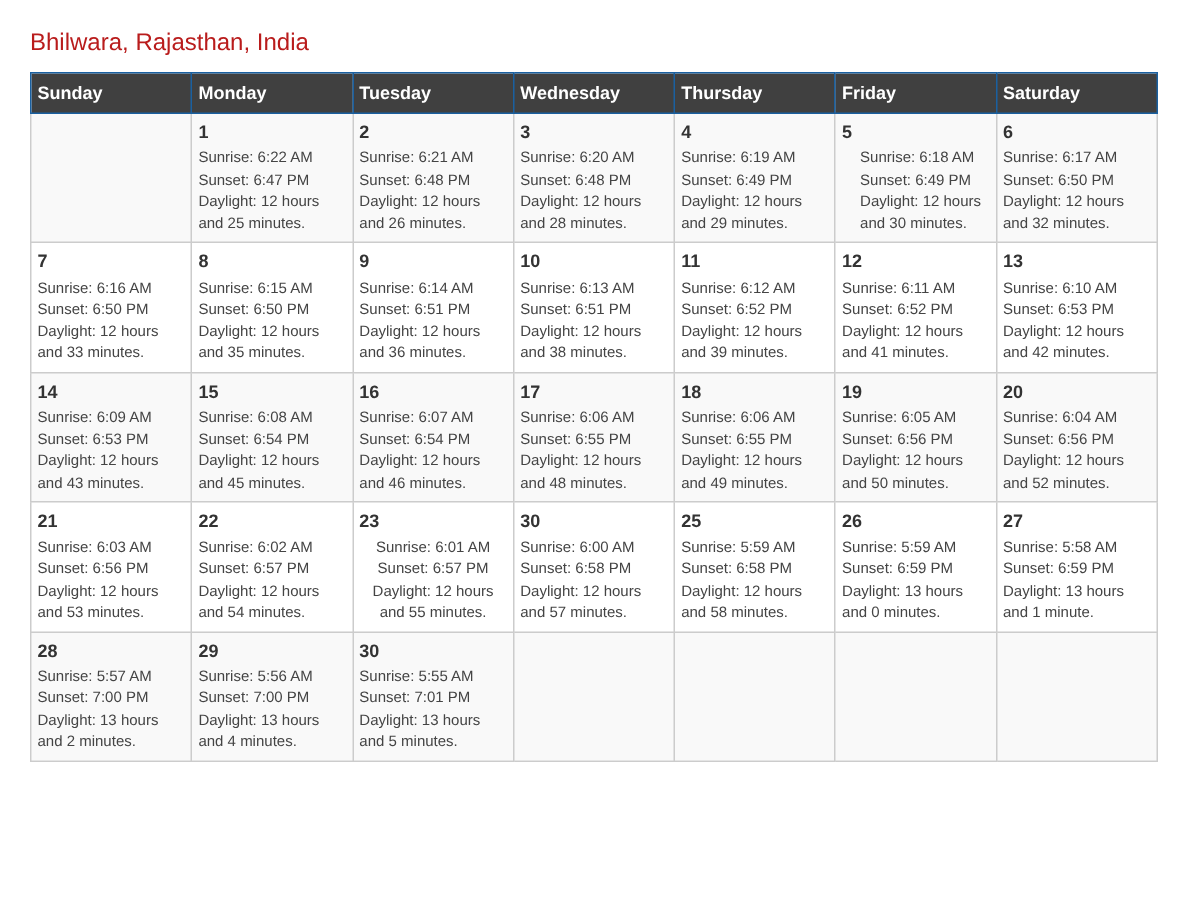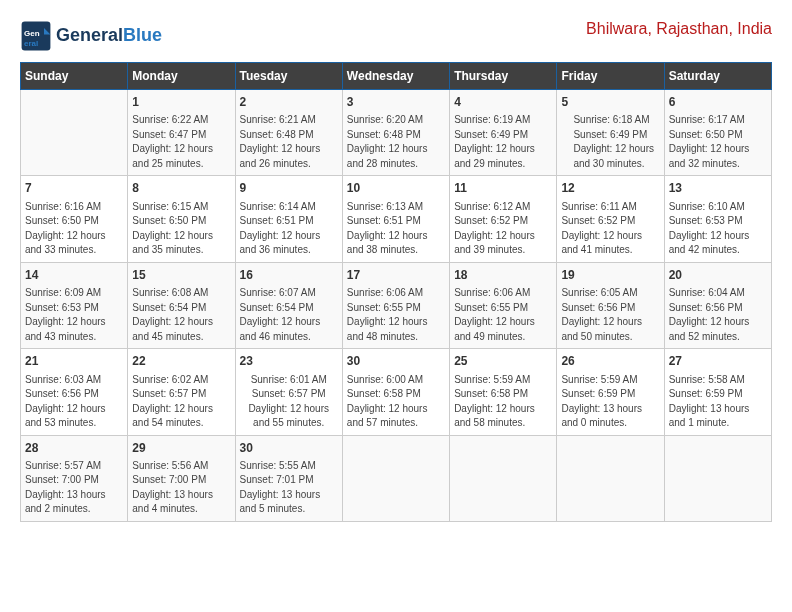--- a/index.html
+++ b/index.html
@@ -80,33 +80,20 @@
       background: #f9f9f9;
     }
     tbody tr:nth-child(even) td {
       background: #fff;
     }
   </style>
 </head>
 <body>
 
 <div class="header">
-  <div class="logo">
-    <svg class="logo-icon" viewBox="0 0 40 40">
-      <rect x="2" y="2" width="36" height="36" rx="4" fill="#1a3a5c"></rect>
-      <text x="5" y="20" font-size="10" fill="white" font-family="Arial" font-weight="bold">Gen</text>
-      <text x="5" y="32" font-size="10" fill="#2979c0" font-family="Arial" font-weight="bold">eral</text>
-      <polygon points="30,10 38,18 30,18" fill="#2979c0"></polygon>
-    </svg>
-    <div>
-      <div class="logo-text">
-        <span>General</span><span class="logo-blue">Blue</span>
-      </div>
-    </div>
-  </div>
   <div class="title-block">
     <div class="subtitle">Bhilwara, Rajasthan, India</div>
   </div>
 </div>
 
 <table>
   <thead>
     <tr>
     <th>Sunday</th>
         <th>Monday</th>

